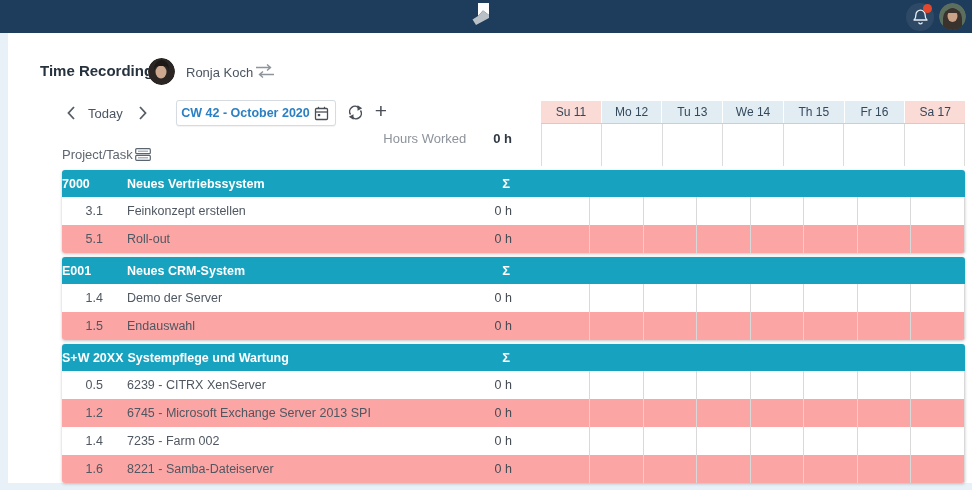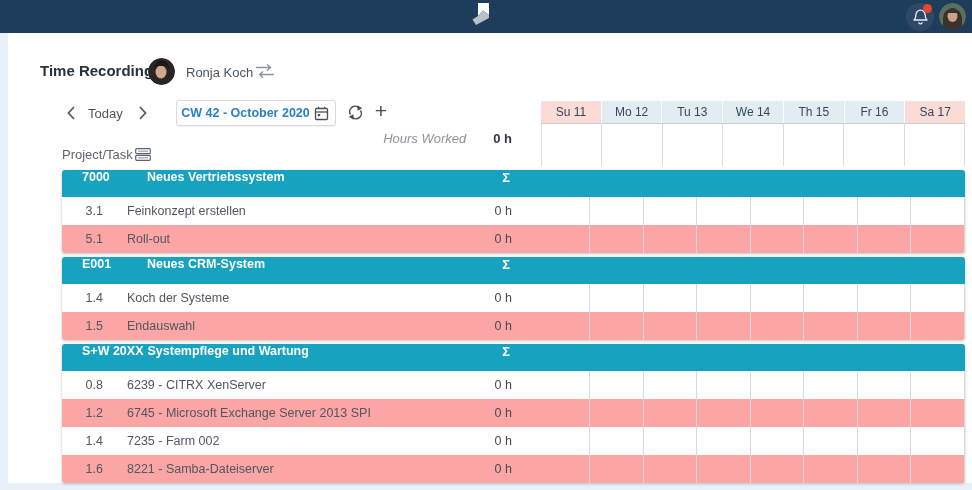--- a/index.html
+++ b/index.html
@@ -24,36 +24,36 @@
   
   .chev{position:absolute;top:105px;width:14px;height:16px;cursor:pointer;}
   .chev.prev{left:66px;} .chev.next{left:138px;}
   .today{position:absolute;left:88px;top:106px;font-size:13px;color:#4a5561;cursor:pointer;}
   .datebox{position:absolute;left:176px;top:100px;width:158px;height:24px;background:#fff;border:1px solid #d5dbe1;border-radius:3px;display:flex;align-items:center;cursor:pointer;box-shadow:0 1px 1px rgba(0,0,0,.05);}
   .datebox .label{flex:1;text-align:center;font-size:12.5px;font-weight:bold;color:#2b80c4;}
   .datebox .cal{width:15px;height:15px;margin-right:6px;}
   .refresh-btn{position:absolute;left:347px;top:104px;width:17px;height:17px;cursor:pointer;}
   .add-btn{position:absolute;left:371px;top:99px;width:20px;height:24px;font-size:21px;font-weight:400;color:#4a4f57;text-align:center;line-height:24px;cursor:pointer;}
   .hours-line{position:absolute;left:260px;top:131px;width:252px;display:flex;justify-content:flex-end;align-items:baseline;gap:27px;}
-  .hours-line .lbl{font-size:13px;color:#8d939b;font-style:italic;}
+  .hours-line .lbl{font-size:13px;color:#8d939b;}
   .hours-line .val{font-size:13px;font-weight:bold;color:#303843;}
   .tree-line{position:absolute;left:62px;top:146px;height:16px;display:flex;align-items:center;font-size:13px;color:#5f6770;}
   .tree-line .rows-icon{width:16px;height:13px;cursor:pointer;margin-left:2px;}
   
   .day-header{position:absolute;left:541px;top:101px;width:424px;display:flex;gap:1px;}
   .day-cell{flex:1;height:22px;line-height:22px;text-align:center;font-size:12px;font-weight:normal;color:#33485c;background:#e2edf3;}
   .day-cell.weekend{background:#fbdbd5;}
   .day-underline{position:absolute;left:541px;top:123px;width:424px;height:1px;background:#c8cfd5;}
   .day-strip{position:absolute;left:541px;top:124px;width:424px;height:42px;display:flex;}
   .strip-cell{flex:1;background:#fff;border-right:1px solid #dcdcdc;box-sizing:border-box;}
   .strip-cell:first-child{border-left:1px solid #dcdcdc;}
   
   .groups{position:absolute;left:62px;top:170px;width:903px;}
   .group-card{border-radius:3px;overflow:hidden;box-shadow:0 1px 3px rgba(40,50,60,.28);margin-bottom:4px;background:#fff;}
-  .g-head{height:27px;background:#17a2c0;display:flex;position:relative;padding-left:20px;color:#fff;font-size:12.5px;font-weight:bold;cursor:pointer;}
+  .g-head{height:27px;background:#17a2c0;display:flex;align-items:center;position:relative;color:#fff;font-size:12.5px;font-weight:bold;cursor:pointer;}
   .g-code{min-width:61px;margin-right:4px;}
   .g-sigma{position:absolute;right:455px;font-size:13px;}
   .t-row{display:flex;height:28px;background:#fff;cursor:pointer;gap:48px;}
   .t-row.alt{background:#fca5a5;justify-content:flex-end;}
   .t-left{width:479px;position:relative;display:flex;align-items:center;font-size:12.5px;color:#4f5761;}
   .t-num{width:41px;text-align:right;}
   .t-name{margin-left:24px;white-space:nowrap;}
   .t-hours{position:absolute;right:29px;color:#444b53;}
   .t-days{flex:1;display:flex;}
   .t-day-cell{flex:1;border-right:1px solid #d9d9d9;box-sizing:border-box;}
@@ -220,21 +220,21 @@
     </div>
     <div class="group-card">
       <div class="g-head">
         <div class="g-code">E001</div>
         <div class="g-name">Neues CRM-System</div>
         <div class="g-sigma">Σ</div>
       </div>
       <div class="t-row">
         <div class="t-left">
           <div class="t-num">1.4</div>
-          <div class="t-name">Koch der Systeme</div>
+          <div class="t-name">Demo der Server</div>
           <div class="t-hours">0 h</div>
         </div>
         <div class="t-days">
           <div class="t-day-cell"></div>
           <div class="t-day-cell"></div>
           <div class="t-day-cell"></div>
           <div class="t-day-cell"></div>
           <div class="t-day-cell"></div>
           <div class="t-day-cell"></div>
           <div class="t-day-cell"></div>
@@ -258,21 +258,21 @@
       </div>
     </div>
     <div class="group-card">
       <div class="g-head">
         <div class="g-code">S+W 20XX</div>
         <div class="g-name">Systempflege und Wartung</div>
         <div class="g-sigma">Σ</div>
       </div>
       <div class="t-row">
         <div class="t-left">
-          <div class="t-num">0.8</div>
+          <div class="t-num">0.5</div>
           <div class="t-name">6239 - CITRX XenServer</div>
           <div class="t-hours">0 h</div>
         </div>
         <div class="t-days">
           <div class="t-day-cell"></div>
           <div class="t-day-cell"></div>
           <div class="t-day-cell"></div>
           <div class="t-day-cell"></div>
           <div class="t-day-cell"></div>
           <div class="t-day-cell"></div>

